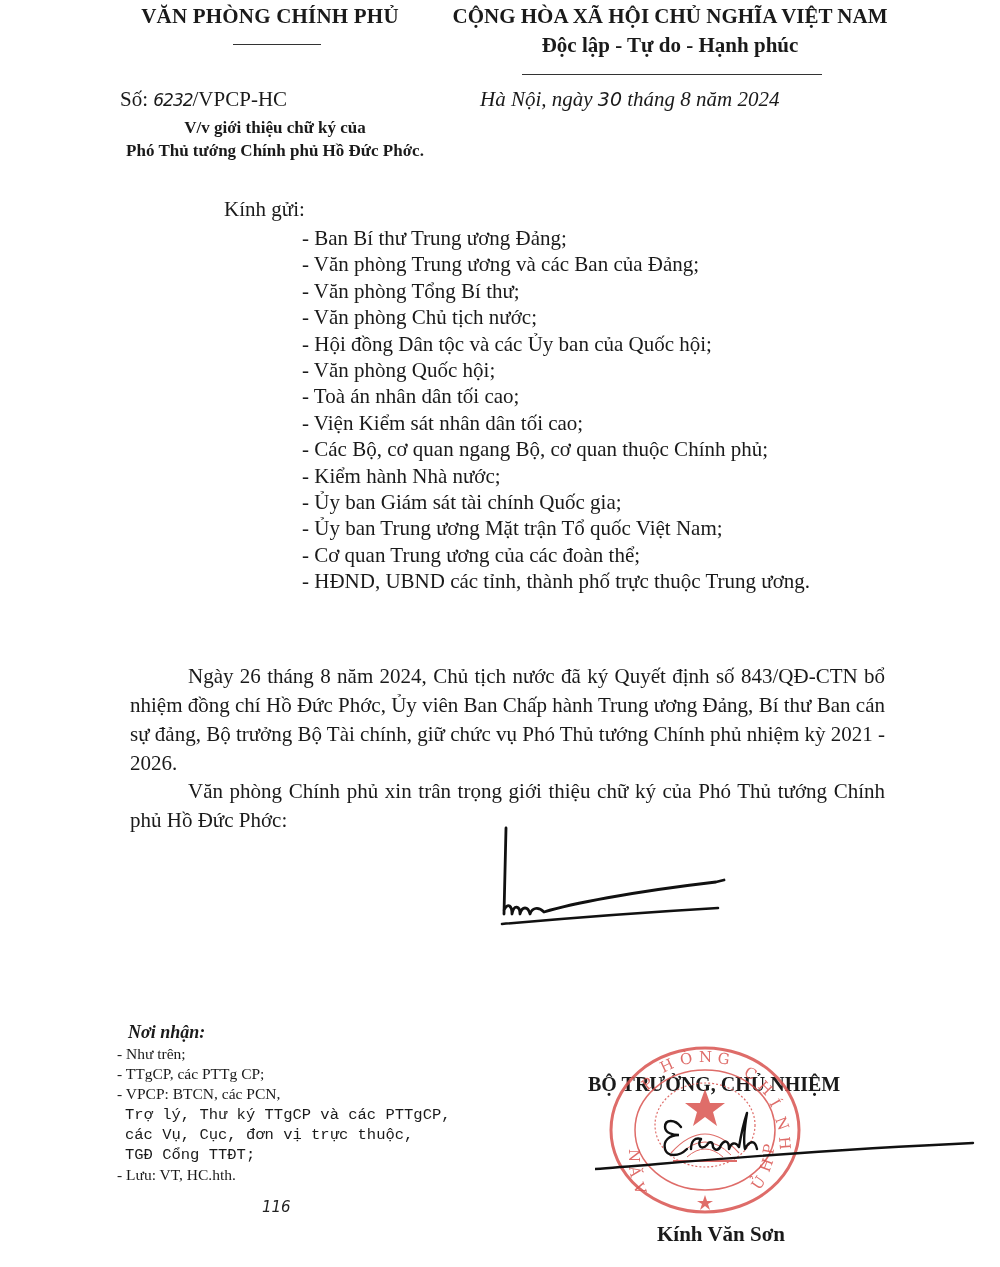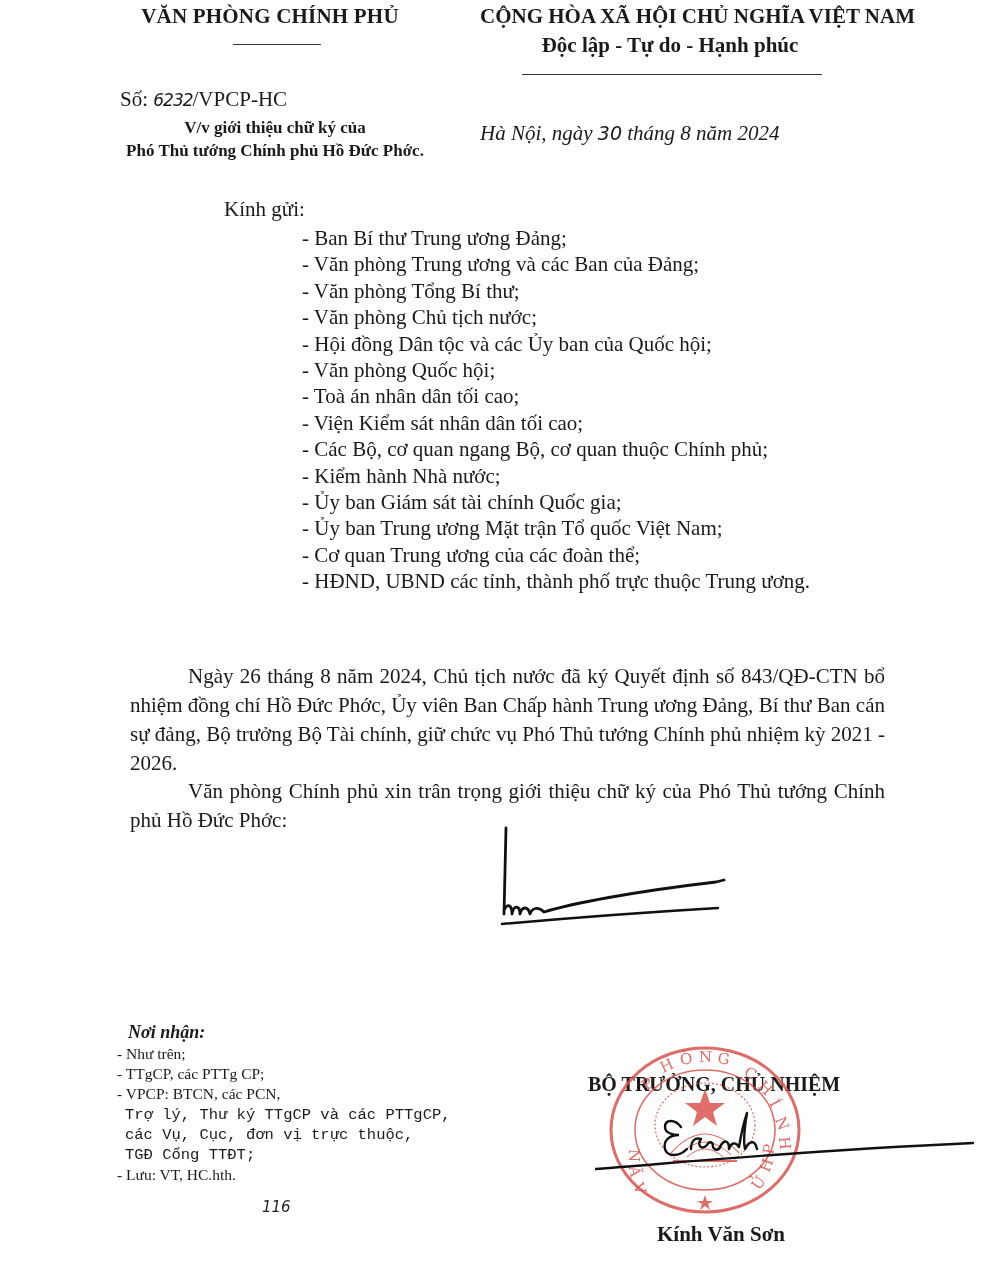--- a/index.html
+++ b/index.html
@@ -22,21 +22,21 @@
       left: 120px; top: 4px; width: 300px;
       text-align: center;
       font-weight: bold; font-size: 21px; letter-spacing: 0.2px;
     }
     .org-rule {
       left: 233px; top: 44px; width: 88px; height: 0;
       border-top: 1.5px solid #333;
     }
     .nation {
       left: 425px; top: 4px; width: 490px;
-      text-align: right;
+      text-align: center;
       font-weight: bold; font-size: 21px; font-family: Liberation Serif, serif;
     }
     .motto {
       left: 425px; top: 33px; width: 490px;
       text-align: center;
       font-weight: bold; font-size: 21px;
     }
     .nation-rule {
       left: 522px; top: 74px; width: 300px; height: 0;
       border-top: 1.5px solid #333;
@@ -50,21 +50,21 @@
       font-size: 17px;
       font-style: italic;
       letter-spacing: -1px;
     }
     .subject {
       left: 100px; top: 116px; width: 350px;
       text-align: center; font-size: 17px; line-height: 23px; font-weight: bold;
     }
     .date-line {
       left: 480px; top: 87px; width: 400px;
-      font-style: italic; font-size: 21px; margin-top: 34px;
+      font-style: italic; font-size: 21px;
     }
     .date-line .hw {
       font-family: "DejaVu Sans", sans-serif;
       font-style: italic;
       font-size: 19px;
     }
 
     
     .kinh-gui {
       left: 224px; top: 197px; font-size: 21px;

